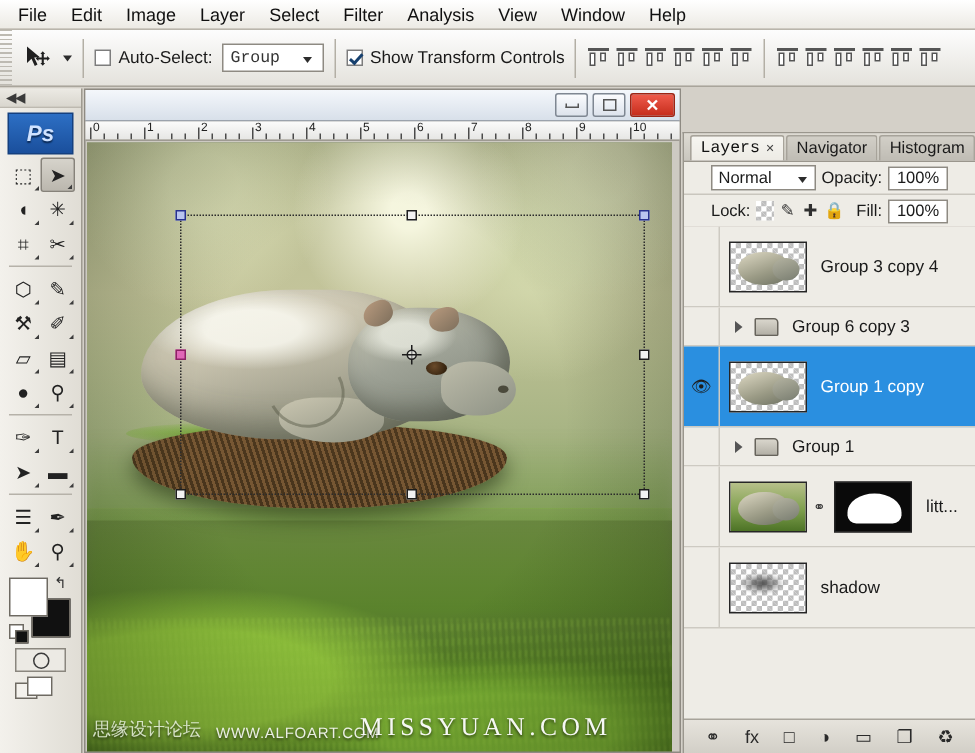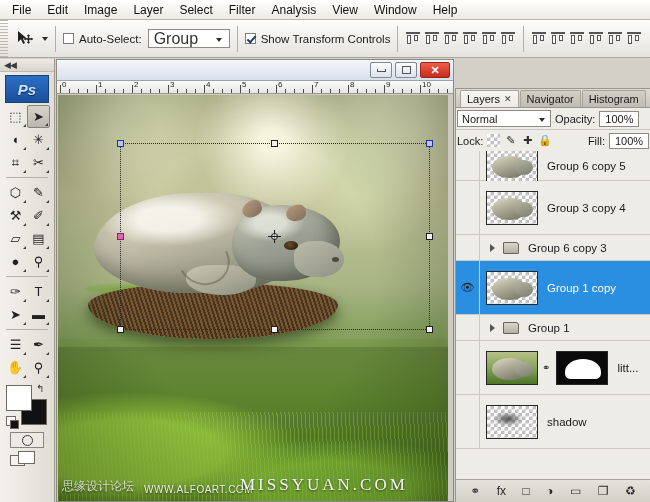--- a/index.html
+++ b/index.html
@@ -36,23 +36,23 @@
   }
   .tri-down{ width:0;height:0;border-left:3.5px solid transparent;
     border-right:3.5px solid transparent;border-top:4px solid #2c2c2c;}
   .opt-sep{ width:1px;height:26px;background:#b3afa5;margin:0 7px;}
   .chk{ width:11px;height:11px;border:1px solid #7d7d7d;background:#fff;
         display:inline-block;position:relative;vertical-align:middle;}
   .chk.on::after{ content:"";position:absolute;left:3px;top:0px;width:3px;height:7px;
         border:solid #16406e;border-width:0 2px 2px 0;transform:rotate(42deg);}
   .opt-label{ margin-left:5px; font-size:11.5px; }
   .combo{
-    margin-left:6px;width:82px;height:19px;background:#fff;
+    margin-left:6px;width:68px;height:19px;background:#fff;
     border:1px solid #8e8a82;display:flex;align-items:center;
-    padding-left:5px;font-size:16px;position:relative;color:#333;
+    padding-left:5px;font-size:11px;position:relative;color:#333;font-family:Liberation Mono, monospace;
   }
   .combo .tri-down{ position:absolute;right:7px;top:8px;}
   .align-group{ display:flex; gap:3px; align-items:center;}
   .align-ico{ width:16px;height:15px;position:relative;}
   .align-ico i{ position:absolute;background:#555;display:block;}
 
   
   .toolpanel{
     position:absolute;left:0;top:59px;width:55px;height:443px;
     background:linear-gradient(to right,#f3f1ec,#e0ddd5);
@@ -195,23 +195,23 @@
     font-family:"Liberation Serif",serif;color:rgba(255,255,255,.95);}
 
   
   .layerspanel{ position:absolute;left:455px;top:88px;width:195px;height:414px;
     background:#eeece6;border-left:1px solid #9a968d;border-top:1px solid #9a968d;}
   .lp-tabs{ height:19px;background:linear-gradient(#dedbd3,#c9c6be);
     display:flex;align-items:flex-end;padding-left:4px;border-bottom:1px solid #9a968d;}
   .lp-tab{ height:17px;padding:0 6px;display:flex;align-items:center;gap:4px;
     font-size:11px;background:linear-gradient(#d2cfc7,#bfbcb4);
     border:1px solid #a7a39a;border-bottom:none;border-radius:2px 2px 0 0;margin-right:1px;}
-  .lp-tab.active{ background:linear-gradient(#f6f5f1,#edebe5);color:#111;}
+  .lp-tab.active{ background:linear-gradient(#f6f5f1,#edebe5);color:#111;font-family:Liberation Mono, monospace;}
   .lp-tab .x{ font-size:9px;color:#444;}
-  .lp-row{ display:flex;align-items:center;height:22px;padding:0 1px;gap:4px;
+  .lp-row{ display:flex;align-items:center;height:22px;padding:0 18px;gap:4px;
     border-bottom:1px solid #c9c6be;font-size:11px;}
   .lp-field{ background:#fff;border:1px solid #8e8a82;height:16px;min-width:40px;
     display:flex;align-items:center;justify-content:center;font-size:11px;}
   .mode-combo{ width:94px;height:17px;background:#fff;border:1px solid #8e8a82;
     display:flex;align-items:center;padding-left:4px;position:relative;font-size:11px;}
   .mode-combo .tri-down{position:absolute;right:5px;top:7px;}
   .lock-ico{ width:13px;height:13px;display:flex;align-items:center;justify-content:center;font-size:11px;color:#2f2f2f;}
   .checker{
     background-image:
       linear-gradient(45deg,#bdbdbd 25%,transparent 25%,transparent 75%,#bdbdbd 75%),
@@ -620,28 +620,20 @@
       <span class="lock-ico checker"></span>
       <span class="lock-ico">✎</span>
       <span class="lock-ico">✚</span>
       <span class="lock-ico">🔒</span>
       <span style="flex:1"></span>
       <span>Fill:</span>
       <span class="lp-field">100%</span>
     </div>
 
     <div class="layerlist" id="layer-list">
-        <div class="layer" style="height: 30px;">
-          <div class="eyecol"></div>
-          <div class="thumb checker">
-            <span class="t-hippo"></span>
-            <span class="t-head"></span>
-          </div>
-          <span class="lname">Group 6 copy 5</span>
-        </div>
         <div class="layer">
           <div class="eyecol"></div>
           <div class="thumb checker">
             <span class="t-hippo"></span>
             <span class="t-head"></span>
           </div>
           <span class="lname">Group 3 copy 4</span>
         </div>
         <div class="layer grouprow">
           <div class="eyecol"></div>

